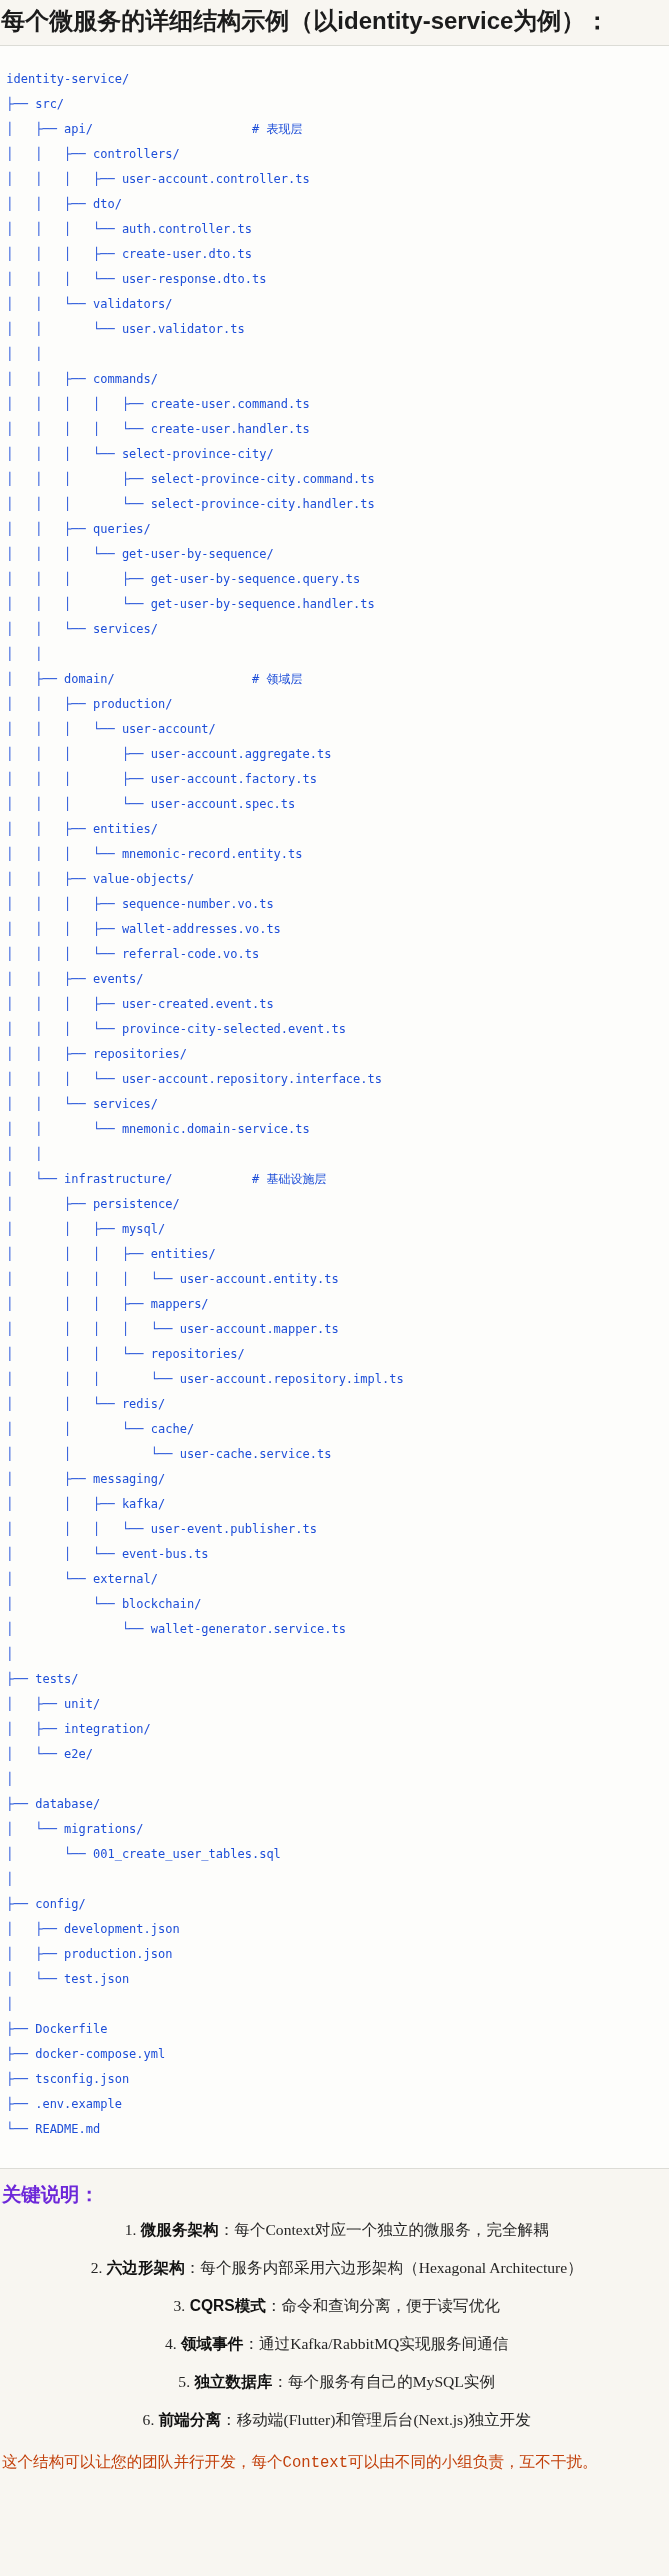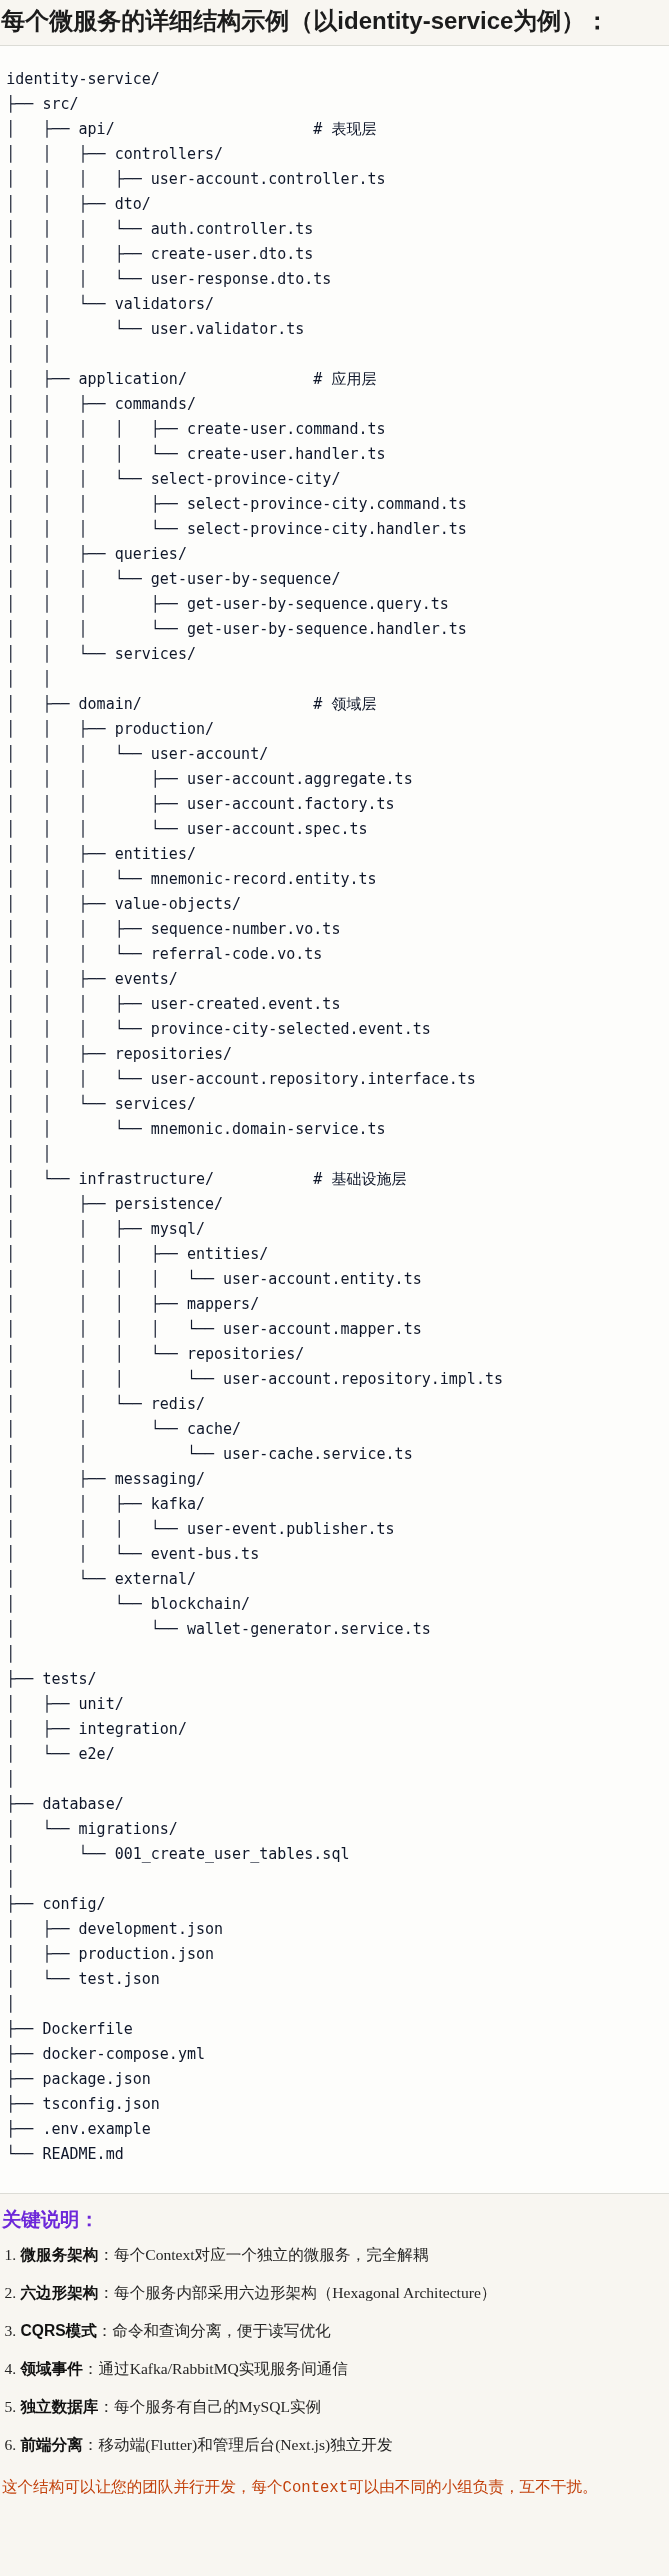--- a/index.html
+++ b/index.html
@@ -25,23 +25,23 @@
 
   .code-block {
     background: #fdfdfb;
     border-top: 0.6px solid #dcdcd6;
     border-bottom: 0.6px solid #dcdcd6;
     padding: 21px 7.5px 26px 6.3px;
     width: auto;
   }
   .tree {
     font-family: "DejaVu Sans Mono", "Liberation Mono", monospace;
-    font-size: 15px;
+    font-size: 12px;
     line-height: 25px;
-    color: #0f172a;
+    color: #1d4ed8;
   }
   .tree > div {
     white-space: pre;
     min-height: 25px;
   }
 
   .notes-heading {
     font-family: "Liberation Sans", sans-serif;
     font-weight: 700;
     font-size: 19.4px;
@@ -51,21 +51,21 @@
   }
   .notes {
     list-style: none;
     margin: 0;
     padding: 0 0 0 4.4px;
     font-family: "Liberation Serif", "DejaVu Serif", serif;
     font-size: 15.6px;
     line-height: 1.4;
     color: #262626;
   }
-  .notes li { margin: 0 0 16.3px 0; }
+  .notes li { margin: 0 0 16.3px 0; text-align: center; }
   .note-num {
     font-family: "Liberation Serif", "DejaVu Serif", serif;
     margin-right: 4.4px;
   }
   .note-term {
     font-family: "Liberation Sans", sans-serif;
     font-weight: 700;
     color: #111111;
   }
   .note-sep { color: #262626; }
@@ -91,21 +91,20 @@
         <div>│   ├── api/                      # 表现层</div>
         <div>│   │   ├── controllers/</div>
         <div>│   │   │   ├── user-account.controller.ts</div>
         <div>│   │   ├── dto/</div>
         <div>│   │   │   └── auth.controller.ts</div>
         <div>│   │   │   ├── create-user.dto.ts</div>
         <div>│   │   │   └── user-response.dto.ts</div>
         <div>│   │   └── validators/</div>
         <div>│   │       └── user.validator.ts</div>
         <div>│   │</div>
-        <div>│   ├── application/              # 应用层</div>
         <div>│   │   ├── commands/</div>
         <div>│   │   │   │   ├── create-user.command.ts</div>
         <div>│   │   │   │   └── create-user.handler.ts</div>
         <div>│   │   │   └── select-province-city/</div>
         <div>│   │   │       ├── select-province-city.command.ts</div>
         <div>│   │   │       └── select-province-city.handler.ts</div>
         <div>│   │   ├── queries/</div>
         <div>│   │   │   └── get-user-by-sequence/</div>
         <div>│   │   │       ├── get-user-by-sequence.query.ts</div>
         <div>│   │   │       └── get-user-by-sequence.handler.ts</div>
@@ -114,20 +113,21 @@
         <div>│   ├── domain/                   # 领域层</div>
         <div>│   │   ├── production/</div>
         <div>│   │   │   └── user-account/</div>
         <div>│   │   │       ├── user-account.aggregate.ts</div>
         <div>│   │   │       ├── user-account.factory.ts</div>
         <div>│   │   │       └── user-account.spec.ts</div>
         <div>│   │   ├── entities/</div>
         <div>│   │   │   └── mnemonic-record.entity.ts</div>
         <div>│   │   ├── value-objects/</div>
         <div>│   │   │   ├── sequence-number.vo.ts</div>
+        <div>│   │   │   ├── wallet-addresses.vo.ts</div>
         <div>│   │   │   └── referral-code.vo.ts</div>
         <div>│   │   ├── events/</div>
         <div>│   │   │   ├── user-created.event.ts</div>
         <div>│   │   │   └── province-city-selected.event.ts</div>
         <div>│   │   ├── repositories/</div>
         <div>│   │   │   └── user-account.repository.interface.ts</div>
         <div>│   │   └── services/</div>
         <div>│   │       └── mnemonic.domain-service.ts</div>
         <div>│   │</div>
         <div>│   └── infrastructure/           # 基础设施层</div>
@@ -159,21 +159,20 @@
         <div>│   └── migrations/</div>
         <div>│       └── 001_create_user_tables.sql</div>
         <div>│</div>
         <div>├── config/</div>
         <div>│   ├── development.json</div>
         <div>│   ├── production.json</div>
         <div>│   └── test.json</div>
         <div>│</div>
         <div>├── Dockerfile</div>
         <div>├── docker-compose.yml</div>
-        <div>├── package.json</div>
         <div>├── tsconfig.json</div>
         <div>├── .env.example</div>
         <div>└── README.md</div>
       </div>
   </div>
 
   <h2 class="notes-heading">关键说明：</h2>
 
   <ol class="notes">
     <li><span class="note-num">1.</span><span class="note-term">微服务架构</span><span class="note-sep">：</span><span class="note-desc">每个Context对应一个独立的微服务，完全解耦</span></li>

